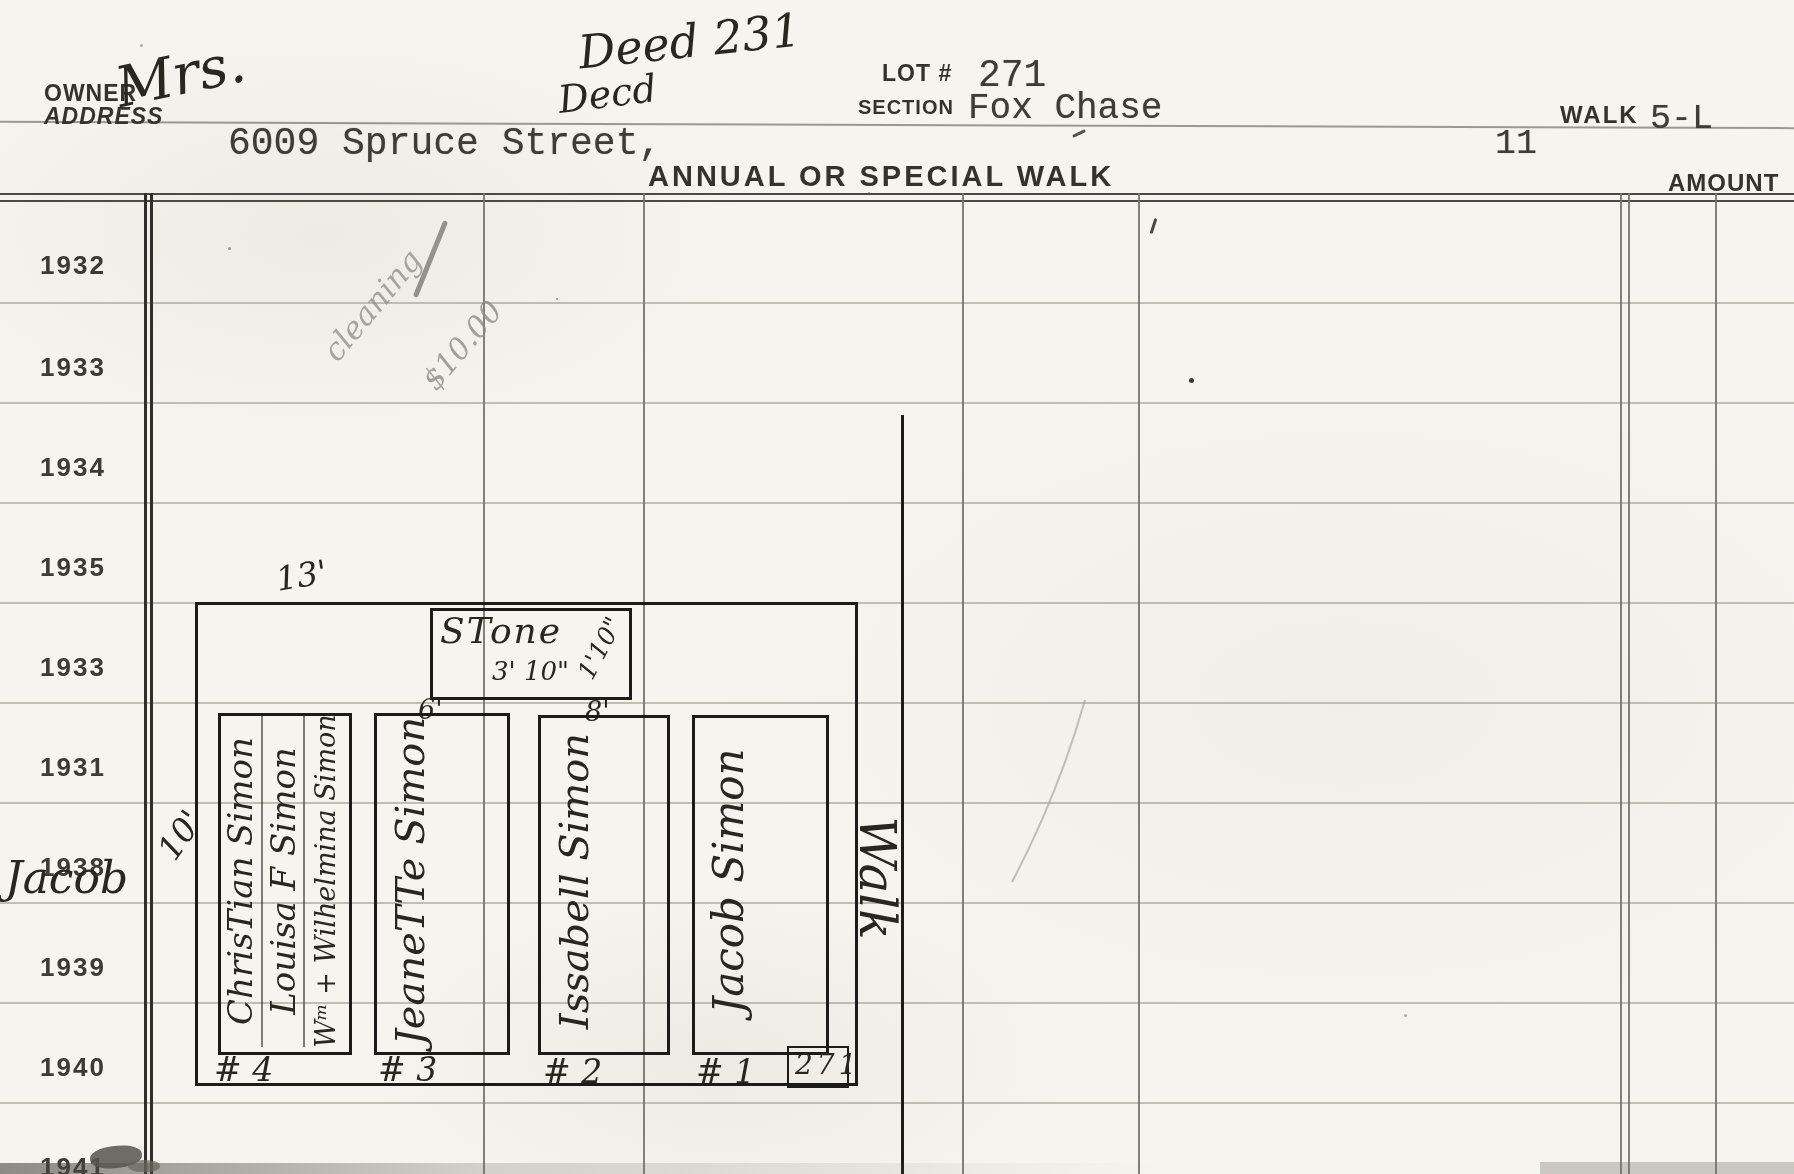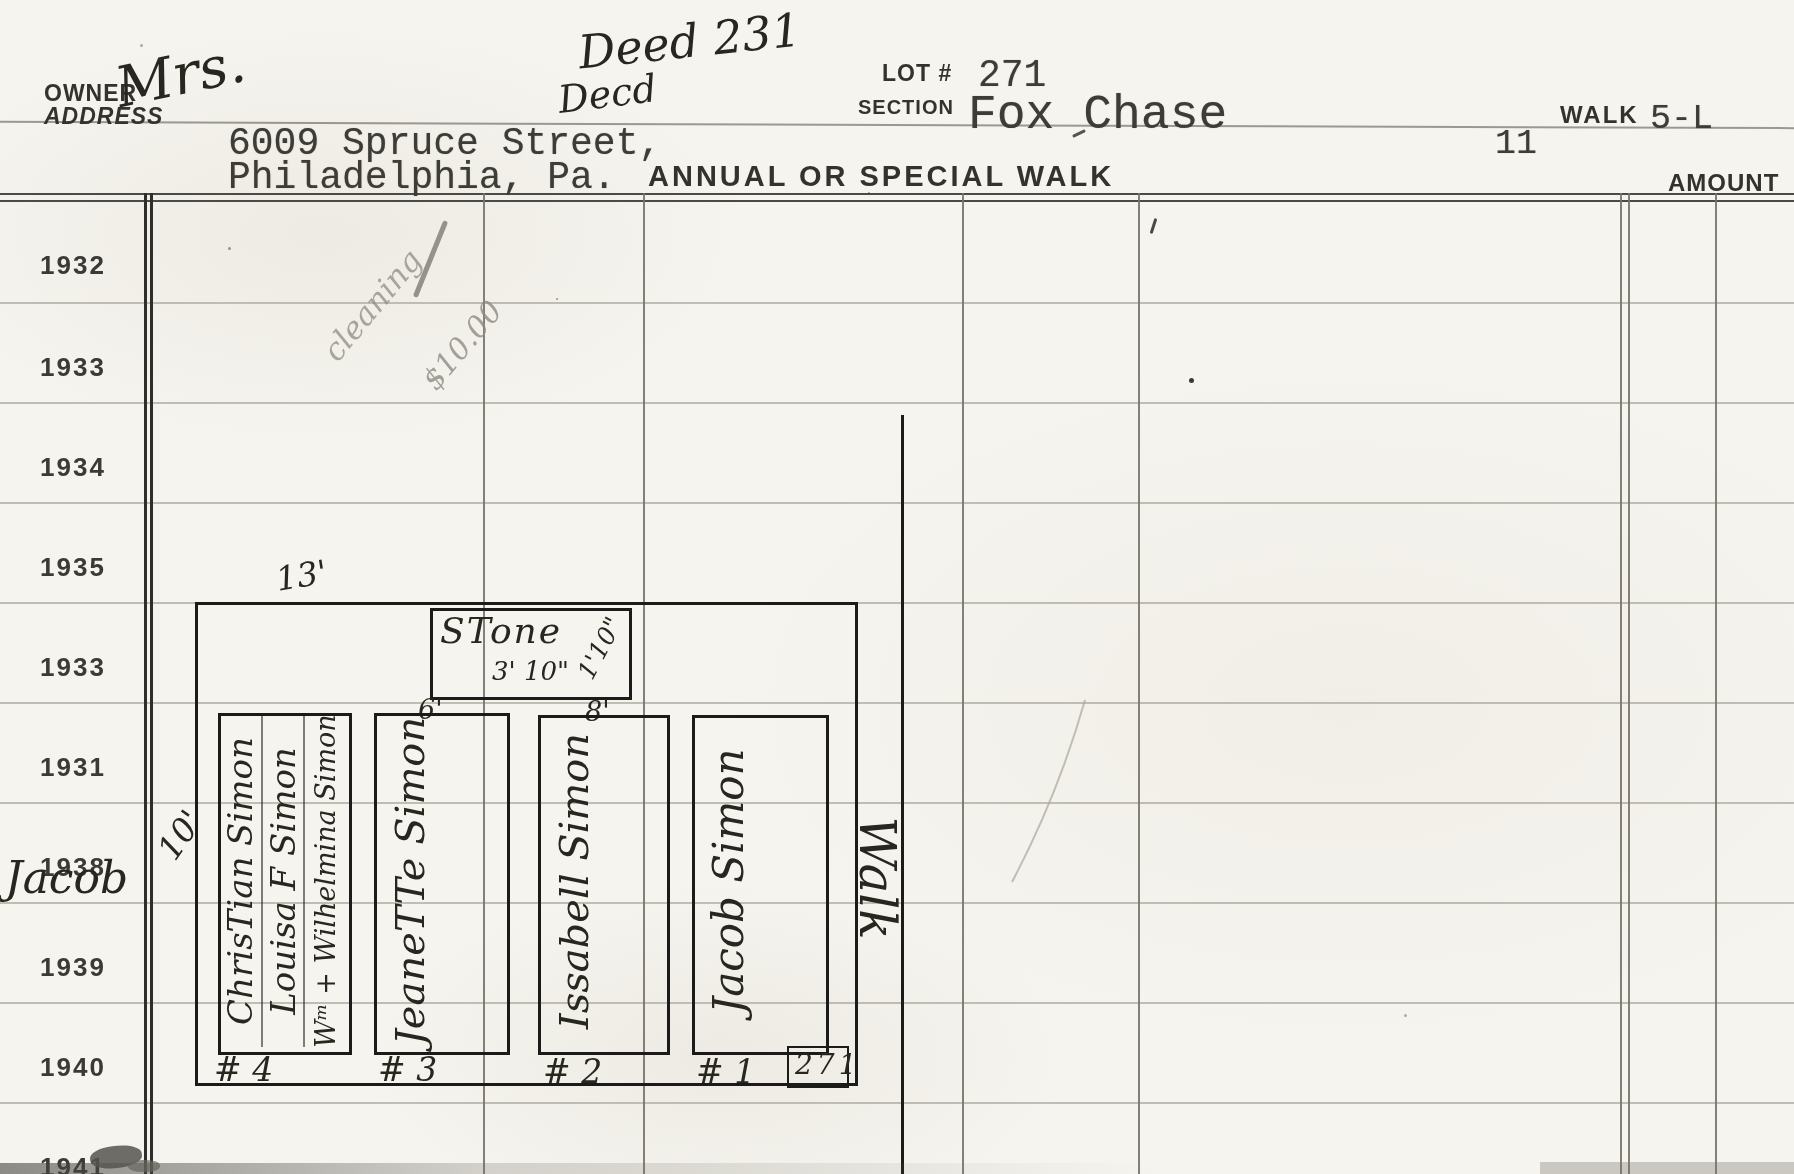--- a/index.html
+++ b/index.html
@@ -55,27 +55,26 @@
       <div class="vline" style="left:1620px;top:193px;height:981px;"></div>
       <div class="vline" style="left:1628px;top:193px;height:981px;"></div>
       <div class="vline" style="left:1715px;top:193px;height:981px;"></div>
     </div>
 
   <div class="abs printed" style="left:44px;top:80px;font-size:23px;letter-spacing:1px;">OWNER</div>
   <div class="abs printed" style="left:44px;top:103px;font-size:23px;letter-spacing:1px;font-style:italic;">ADDRESS</div>
   <div class="abs hand" style="left:115px;top:42px;font-size:56px;transform:rotate(-12deg);">Mrs.</div>
   <div class="abs hand" style="left:558px;top:72px;font-size:38px;transform:rotate(-7deg);">Decd</div>
   <div class="abs typed" style="left:228px;top:122px;font-size:38px;">6009 Spruce Street,</div>
-  <div class="abs typed" style="left:228px;top:156px;font-size:38px;">Philadelphia, Pa.</div>
   <div class="abs hand" style="left:578px;top:14px;font-size:46px;transform:rotate(-6deg);">Deed 231</div>
 
   <div class="abs printed" style="left:858px;top:60px;font-size:23px;letter-spacing:1px;margin-left:24px;">LOT #</div>
   <div class="abs typed" style="left:978px;top:54px;font-size:38px;">271</div>
   <div class="abs printed" style="left:858px;top:96px;font-size:20px;letter-spacing:1px;">SECTION</div>
-  <div class="abs typed" style="left:968px;top:88px;font-size:48px;">Fox Chase</div>
+  <div class="abs typed" style="left:968px;top:88px;font-size:36px;">Fox Chase</div>
 
   <div class="abs typed" style="left:1495px;top:99px;font-size:35px;margin-top:25px;">11</div>
   <div class="abs printed" style="left:1560px;top:101px;font-size:24px;letter-spacing:2px;">WALK</div>
   <div class="abs typed" style="left:1650px;top:99px;font-size:35px;">5-L</div>
 
   <div class="abs printed" style="left:648px;top:160px;font-size:29px;letter-spacing:3px;">ANNUAL OR SPECIAL WALK</div>
   <div class="abs printed" style="left:1668px;top:169px;font-size:24px;letter-spacing:1px;">AMOUNT</div>
 
   <div class="abs pencil" style="left:372px;top:305px;font-size:31px;transform:translate(-50%,-50%) rotate(-50deg);opacity:.75;">cleaning</div>
   <div class="abs pencil" style="left:462px;top:345px;font-size:30px;transform:translate(-50%,-50%) rotate(-50deg);opacity:.8;">$10.00</div>

